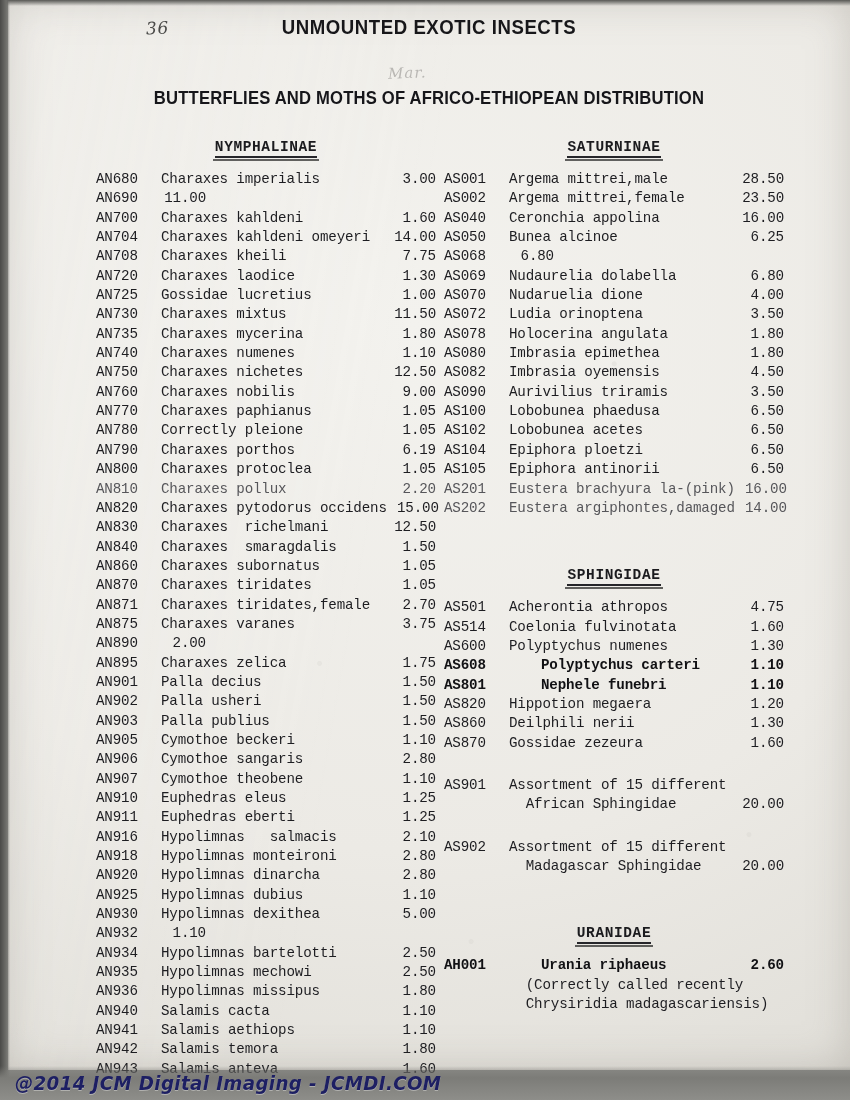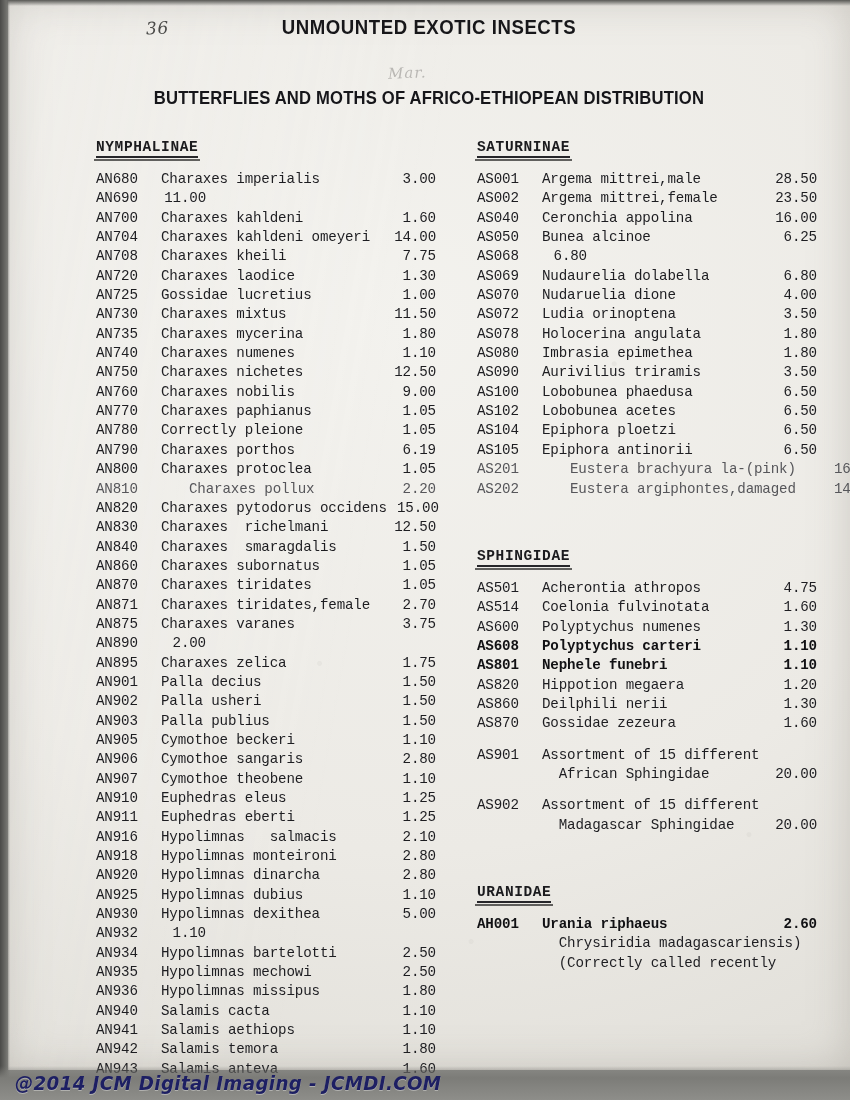--- a/index.html
+++ b/index.html
@@ -118,25 +118,26 @@
     transform: rotate(-2deg);
     letter-spacing: 1px;
   }
 
   
   .column {
     position: absolute;
     top: 138px;
   }
   #col-left  { left: 88px;  width: 340px; }
-  #col-right { left: 469px; width: 340px; }
+  #col-right { left: 436px; width: 340px; }
 
   .group { margin-bottom: 4px; }
 
   .group-head {
+    text-align: center;
     margin-bottom: 12px;
   }
   .group-head .ghead-text {
     display: inline-block;
     font-family: "Liberation Mono", monospace;
     font-size: 14.5px;
     font-weight: 700;
     letter-spacing: 0.6px;
     color: #1b1b1e;
     border-bottom: 2px solid #26262a;
@@ -168,25 +169,25 @@
   }
   .row .name {
     flex: 1 1 auto;
     padding-left: 7px;
   }
   .row .price {
     flex: 0 0 52px;
     text-align: right;
   }
   .row.continuation .code { visibility: hidden; }
-  .row.spacer-before { margin-top: 12px; font-family: Liberation Mono, monospace; }
-
-  
-  .row.ink-light { color: #56565a; gap: 28px; }
-  .row.ink-bold  { color: #111114; font-weight: 700; }
+  .row.spacer-before { margin-top: 23px; font-family: Liberation Mono, monospace; }
+
+  
+  .row.ink-light { color: #56565a; }
+  .row.ink-bold  { color: #111114; font-weight: 700; gap: 32px; }
   .group-gap-xl { height: 44px; }
 
   
   .watermark {
     position: absolute;
     left: 6px;
     bottom: 6px;
     font-family: "DejaVu Sans", sans-serif;
     font-style: italic;
     font-weight: 700;
@@ -273,20 +274,21 @@
           <div class="row"><span class="code">AS001</span><span class="name">Argema mittrei,male</span><span class="price">28.50</span></div>
           <div class="row"><span class="code">AS002</span><span class="name">Argema mittrei,female</span><span class="price">23.50</span></div>
           <div class="row"><span class="code">AS040</span><span class="name">Ceronchia appolina</span><span class="price">16.00</span></div>
           <div class="row"><span class="code">AS050</span><span class="name">Bunea alcinoe</span><span class="price">6.25</span></div>
           <div class="row"><span class="code">AS068</span><span class="price">6.80</span></div>
           <div class="row"><span class="code">AS069</span><span class="name">Nudaurelia dolabella</span><span class="price">6.80</span></div>
           <div class="row"><span class="code">AS070</span><span class="name">Nudaruelia dione</span><span class="price">4.00</span></div>
           <div class="row"><span class="code">AS072</span><span class="name">Ludia orinoptena</span><span class="price">3.50</span></div>
           <div class="row"><span class="code">AS078</span><span class="name">Holocerina angulata</span><span class="price">1.80</span></div>
           <div class="row"><span class="code">AS080</span><span class="name">Imbrasia epimethea</span><span class="price">1.80</span></div>
+          <div class="row"><span class="code">AS082</span><span class="name">Imbrasia oyemensis</span><span class="price">4.50</span></div>
           <div class="row"><span class="code">AS090</span><span class="name">Aurivilius triramis</span><span class="price">3.50</span></div>
           <div class="row"><span class="code">AS100</span><span class="name">Lobobunea phaedusa</span><span class="price">6.50</span></div>
           <div class="row"><span class="code">AS102</span><span class="name">Lobobunea acetes</span><span class="price">6.50</span></div>
           <div class="row"><span class="code">AS104</span><span class="name">Epiphora ploetzi</span><span class="price">6.50</span></div>
           <div class="row"><span class="code">AS105</span><span class="name">Epiphora antinorii</span><span class="price">6.50</span></div>
           <div class="row ink-light"><span class="code">AS201</span><span class="name">Eustera brachyura la-(pink)</span><span class="price">16.00</span></div>
           <div class="row ink-light"><span class="code">AS202</span><span class="name">Eustera argiphontes,damaged</span><span class="price">14.00</span></div>
         </div>
         <div class="group-gap-xl"></div>
         <div class="group">
@@ -301,22 +303,22 @@
           <div class="row"><span class="code">AS870</span><span class="name">Gossidae zezeura</span><span class="price">1.60</span></div>
           <div class="row spacer-before"><span class="code">AS901</span><span class="name">Assortment of 15 different</span><span class="price"></span></div>
           <div class="row continuation"><span class="code"></span><span class="name">  African Sphingidae</span><span class="price">20.00</span></div>
           <div class="row spacer-before"><span class="code">AS902</span><span class="name">Assortment of 15 different</span><span class="price"></span></div>
           <div class="row continuation"><span class="code"></span><span class="name">  Madagascar Sphingidae</span><span class="price">20.00</span></div>
         </div>
         <div class="group-gap-xl"></div>
         <div class="group">
           <div class="group-head"><span class="ghead-text">URANIDAE</span></div>
           <div class="row ink-bold"><span class="code">AH001</span><span class="name">Urania riphaeus</span><span class="price">2.60</span></div>
+          <div class="row continuation"><span class="code"></span><span class="name">  (Correctly called recently</span><span class="price"></span></div>
           <div class="row continuation"><span class="code"></span><span class="name">  Chrysiridia madagascariensis)</span><span class="price"></span></div>
-          <div class="row continuation"><span class="code"></span><span class="name">  (Correctly called recently</span><span class="price"></span></div>
         </div>
       </div>
   </div>
 
   <div id="edge-top"></div>
   <div id="edge-left"></div>
   <div id="edge-bottom"></div>
 
   <div class="watermark">@2014 JCM Digital Imaging - JCMDI.COM</div>
 

